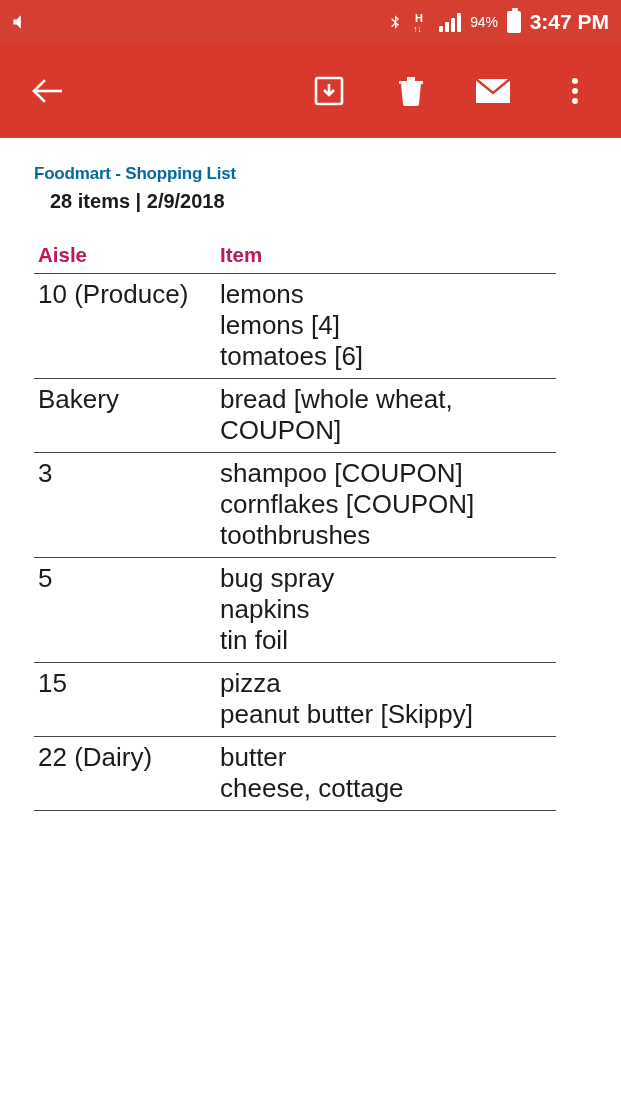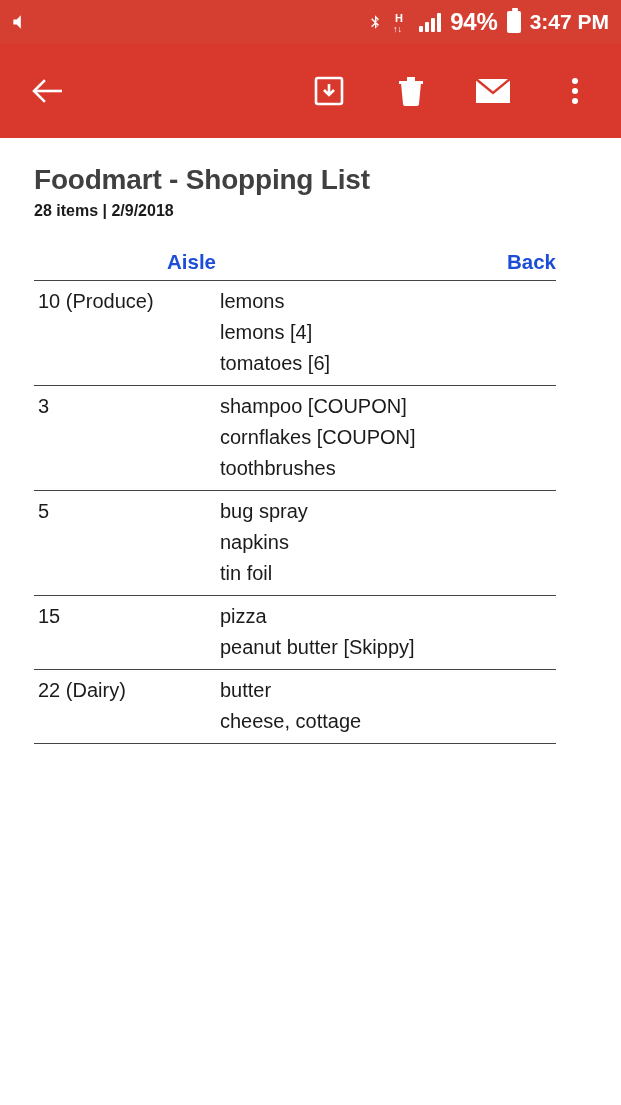--- a/index.html
+++ b/index.html
@@ -23,21 +23,21 @@
     font-weight: bold;
   }
   .status-left { display: flex; align-items: center; }
   .status-right {
     margin-left: auto;
     display: flex;
     align-items: center;
     gap: 9px;
   }
   .sb-icon { display: inline-flex; align-items: center; justify-content: center; }
-  .battery-pct { font-size: 24px; font-weight: bold; letter-spacing: -0.2px; }
+  .battery-pct { font-size: 14px; font-weight: normal; letter-spacing: -0.2px; }
   .clock { font-size: 21px; font-weight: bold; text-align: right; }
 
   
   .signal { display: inline-flex; align-items: flex-end; gap: 2px; height: 20px; }
   .signal i { width: 4px; background: #fff; display: block; border-radius: 1px; }
   .signal i:nth-child(1) { height: 6px; }
   .signal i:nth-child(2) { height: 10px; }
   .signal i:nth-child(3) { height: 14px; }
   .signal i:nth-child(4) { height: 19px; }
 
@@ -80,49 +80,50 @@
   .action {
     width: 44px; height: 44px;
     display: flex; align-items: center; justify-content: center;
   }
   .dots { display: flex; flex-direction: column; gap: 4px; align-items: center; }
   .dots span { width: 6px; height: 6px; background: #fff; border-radius: 50%; display: block; }
 
   
   .content { padding: 26px 34px 0 34px; }
   .doc-title {
-    font-size: 28px;
-    font-weight: bold;
-    color: #404040;
+    font-size: 17px;
+    font-weight: bold;
+    color: #0369a1;
     letter-spacing: -0.2px;
   }
   .doc-sub {
-    font-size: 16px;
+    font-size: 20px;
     font-weight: bold;
     color: #1b1b1b;
     margin-top: 6px;
+    margin-left: 16px;
   }
 
   table.list {
     margin-top: 30px;
     width: 522px;
     border-collapse: collapse;
     table-layout: fixed;
   }
   table.list th {
-    text-align: right;
+    text-align: left;
     font-size: 20.5px;
     font-weight: bold;
-    color: #1d4ed8;
+    color: #be185d;
     padding: 0 0 6px 4px;
     border-bottom: 1.5px solid #444;
   }
   table.list th.col-aisle { width: 182px; }
   table.list td {
-    font-size: 20px;
+    font-size: 26px;
     color: #1b1b1b;
     vertical-align: top;
     padding: 5px 0 6px 4px;
     border-bottom: 1.5px solid #444;
     line-height: 31px;
   }
   table.list td.aisle { white-space: nowrap; }
   td .item-line { display: block; }
 </style>
 </head>
@@ -198,33 +199,39 @@
 </div>
 
 <div class="content">
   <div class="doc-title">Foodmart - Shopping List</div>
   <div class="doc-sub">28 items | 2/9/2018</div>
 
   <table class="list">
     <thead>
       <tr>
         <th class="col-aisle">Aisle</th>
-        <th>Back</th>
+        <th>Item</th>
       </tr>
     </thead>
     <tbody>
         <tr>
           <td class="aisle">10 (Produce)</td>
           <td>
             <span class="item-line">lemons</span>
             <span class="item-line">lemons [4]</span>
             <span class="item-line">tomatoes [6]</span>
           </td>
         </tr>
         <tr>
+          <td class="aisle">Bakery</td>
+          <td>
+            <span class="item-line">bread [whole wheat, COUPON]</span>
+          </td>
+        </tr>
+        <tr>
           <td class="aisle">3</td>
           <td>
             <span class="item-line">shampoo [COUPON]</span>
             <span class="item-line">cornflakes [COUPON]</span>
             <span class="item-line">toothbrushes</span>
           </td>
         </tr>
         <tr>
           <td class="aisle">5</td>
           <td>

